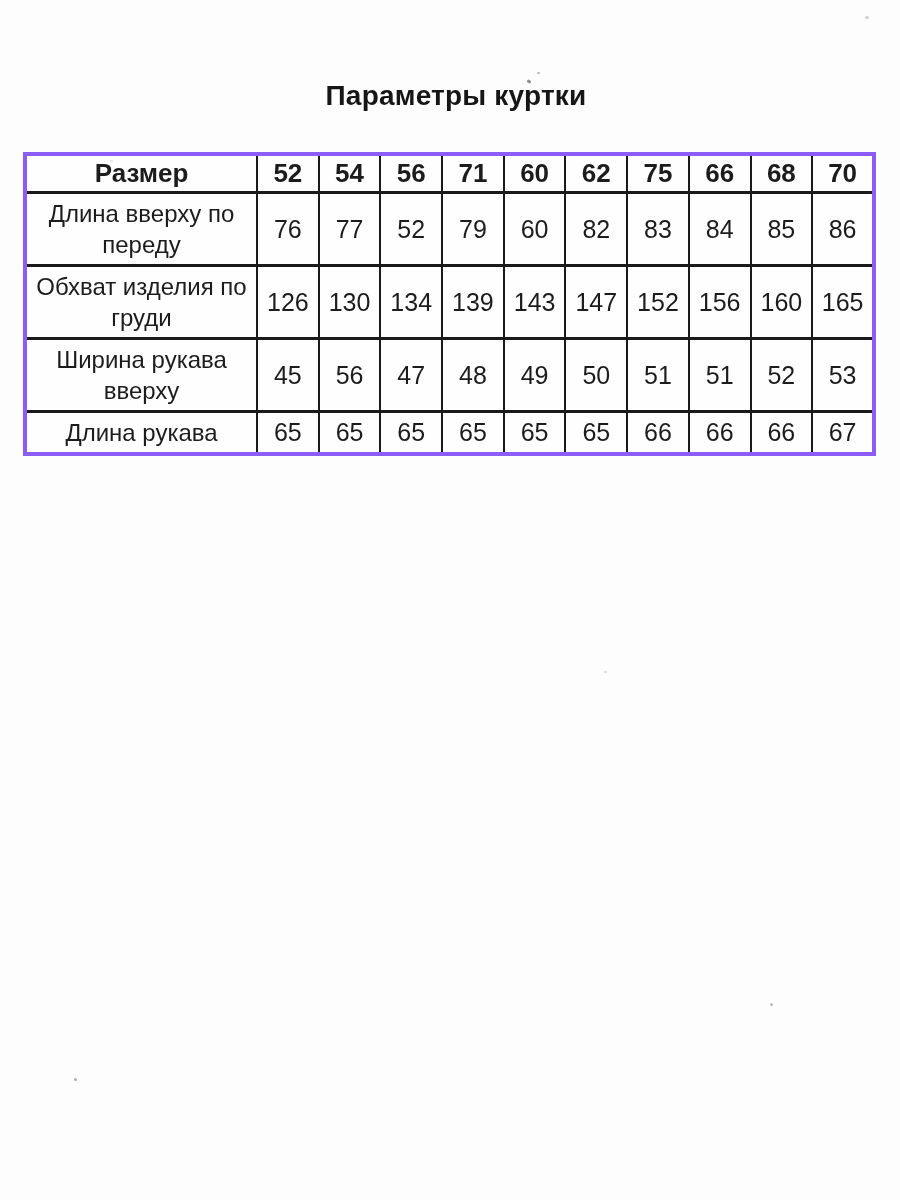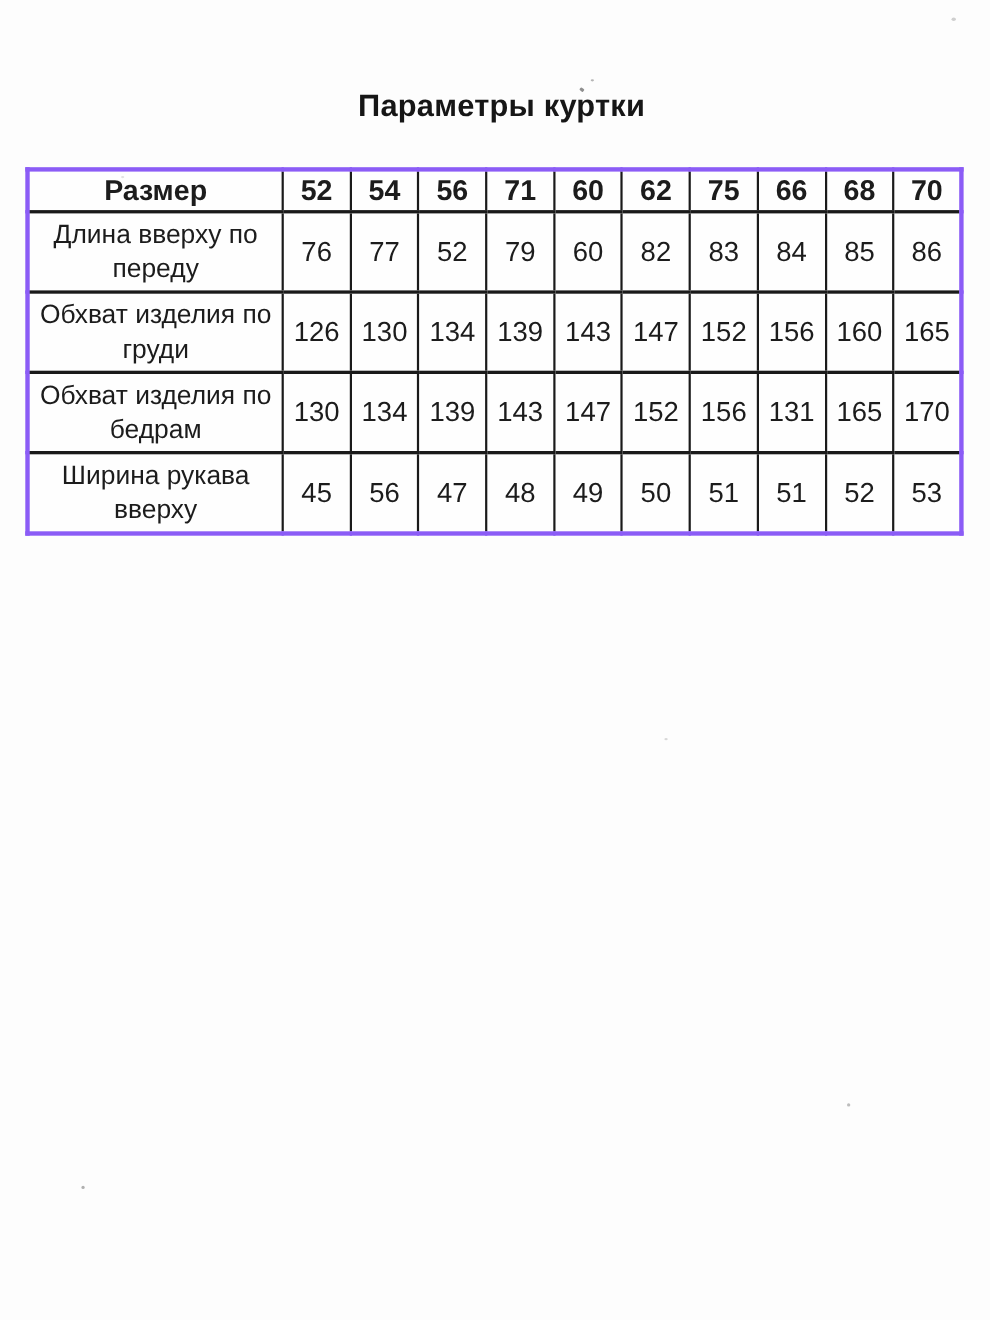--- a/index.html
+++ b/index.html
@@ -118,44 +118,44 @@
           <td>134</td>
           <td>139</td>
           <td>143</td>
           <td>147</td>
           <td>152</td>
           <td>156</td>
           <td>160</td>
           <td>165</td>
         </tr>
         <tr>
-          <td class="label-cell">Обхват изделия по бедрам</td>
-          <td>130</td>
-          <td>134</td>
-          <td>139</td>
-          <td>143</td>
-          <td>147</td>
-          <td>152</td>
-          <td>156</td>
-          <td>131</td>
-          <td>165</td>
-          <td>170</td>
-        </tr>
-        <tr>
           <td class="label-cell">Ширина рукава вверху</td>
           <td>45</td>
           <td>56</td>
           <td>47</td>
           <td>48</td>
           <td>49</td>
           <td>50</td>
           <td>51</td>
           <td>51</td>
           <td>52</td>
           <td>53</td>
+        </tr>
+        <tr>
+          <td class="label-cell">Длина рукава</td>
+          <td>65</td>
+          <td>65</td>
+          <td>65</td>
+          <td>65</td>
+          <td>65</td>
+          <td>65</td>
+          <td>66</td>
+          <td>66</td>
+          <td>66</td>
+          <td>67</td>
         </tr>
       </tbody>
   </table>
 
   <div class="speck s1"></div>
   <div class="speck s2"></div>
   <div class="speck s3"></div>
   <div class="speck s4"></div>
   <div class="speck s5"></div>
   <div class="speck s6"></div>

